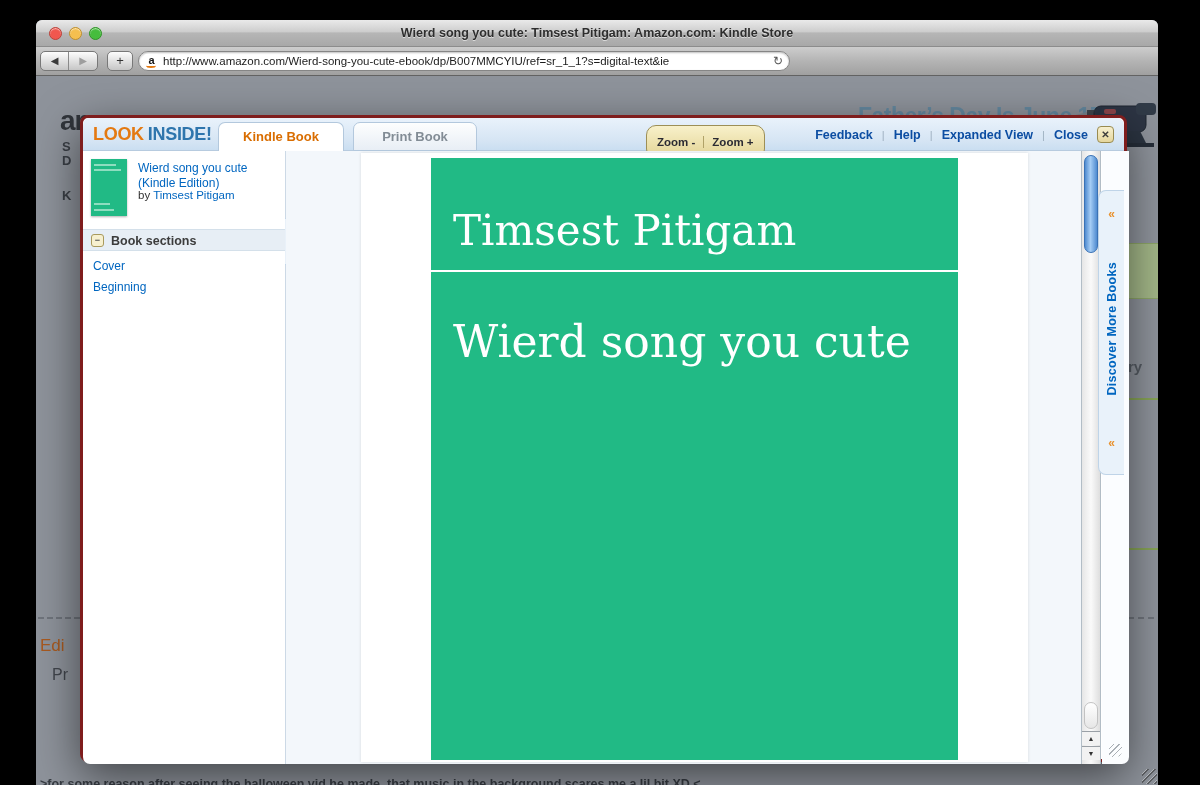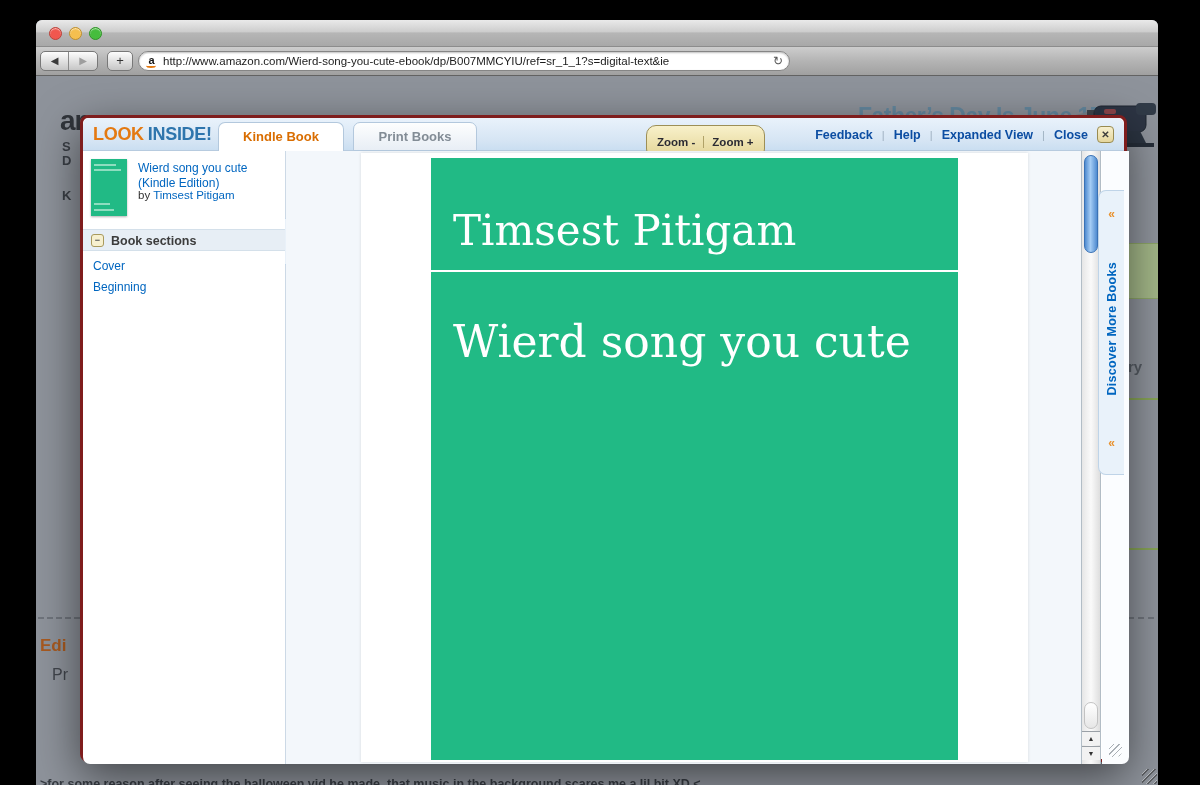--- a/index.html
+++ b/index.html
@@ -59,21 +59,21 @@
   .amz-logo { left:24px; top:29px; font-size:28px; font-weight:bold; color:#31353b;
     letter-spacing:-1px; }
   .nav-smudge { top:48px; height:8px; background:#5c616a; opacity:.45; filter:blur(1.5px);
     border-radius:2px; }
   .banner { left:822px; top:27px; font-size:23px; color:#64889f; font-weight:bold;
     letter-spacing:-.5px; }
   .banner-sub { left:832px; top:52px; font-size:14px; color:#8f7a5d; font-weight:bold;
     filter:blur(.7px); opacity:.9; }
   .frag { color:#3a3f46; font-weight:bold; }
   .dashedline { border-top:2px dashed #6f747c; height:0; }
-  .edi { left:4px; top:560px; font-size:17px; font-weight:bold; color:#a85a20; }
+  .edi { left:4px; top:560px; font-size:17px; font-weight:normal; color:#a85a20; }
   .pr { left:16px; top:590px; font-size:16px; color:#41454c; }
   .comment { left:4px; top:701px; font-size:12.5px; color:#373c43; font-weight:bold;
     white-space:nowrap; }
   .greenbox1 { left:1082px; top:167px; width:62px; height:56px; background:#a2b687;
     border:1px solid #8ca566; border-radius:9px; padding:5px 0 0 44px;
     font-size:10px; font-weight:bold; color:#55703a; line-height:13px; }
   .frag-ry { left:1092px; top:282px; font-size:15px; font-weight:bold; color:#555b63;text-align:center; }
   .greenbox2 { left:1084px; top:322px; width:60px; height:152px;
     border:2px solid #86a356; border-radius:9px; }
   .drill { left:1036px; top:23px; width:90px; height:48px; opacity:.92; }
@@ -171,20 +171,21 @@
 </style>
 </head>
 <body>
 
 <div class="abs window">
 
   <div class="abs titlebar">
     <span class="abs tlight tl-red"></span>
     <span class="abs tlight tl-yellow"></span>
     <span class="abs tlight tl-green"></span>
+    <div class="abs win-title">Wierd song you cute: Timsest Pitigam: Amazon.com: Kindle Store</div>
   </div>
 
   <div class="abs toolbar">
     <div class="abs seg">
       <span class="back">◀</span>
       <span class="fwd">▶</span>
     </div>
     <div class="abs plusbtn">+</div>
     <div class="abs urlfield">
       <span class="abs favicon"><span>a</span><i></i></span>
@@ -241,21 +242,21 @@
     </div>
   </div>
 
   <div class="abs modal">
 
     <div class="abs m-header">
       <div class="abs lookinside">
         <span class="look">LOOK</span><span class="inside">INSIDE!</span>
       </div>
       <div class="abs tab tab-kindle">Kindle Book</div>
-      <div class="abs tab tab-print">Print Books</div>
+      <div class="abs tab tab-print">Print Book</div>
       <div class="abs zoom-pill">
         <span>Zoom -</span>
         <span class="zoom-div"></span>
         <span>Zoom +</span>
       </div>
       <div class="abs m-links">
         <span class="m-link">Feedback</span>
         <span class="m-sep">|</span>
         <span class="m-link">Help</span>
         <span class="m-sep">|</span>

